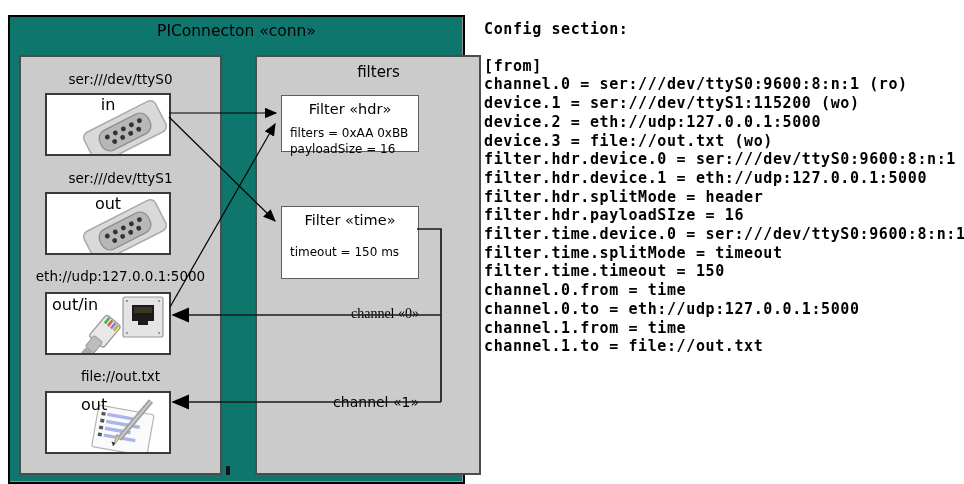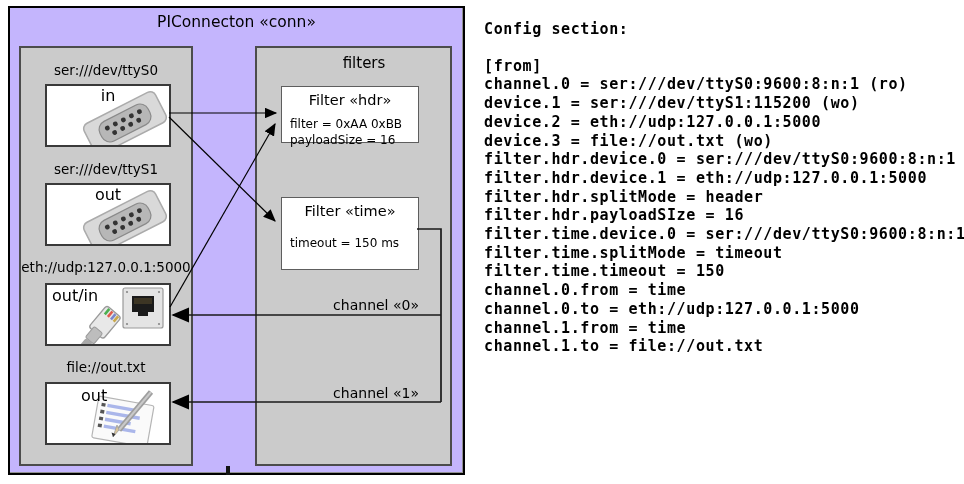--- a/index.html
+++ b/index.html
@@ -1,26 +1,26 @@
 <!DOCTYPE html>
 <html><head>
 <meta charset="utf-8">
 <style>
   html,body{margin:0;padding:0;background:#fff;}
   .canvas{position:relative;width:964px;height:484px;background:#fff;overflow:hidden;
           font-family:"DejaVu Sans",sans-serif;color:#000;}
 
   
-  .frame{position:absolute;left:8px;top:6px;width:453px;height:465px;
-         background:#c4b5fd;border:2px solid #000;
+  .frame{position:absolute;left:8px;top:15px;width:453px;height:465px;
+         background:#0f766e;border:2px solid #000;
          box-shadow:inset -1px -1px 0 #909090;}
   .frame-title{position:absolute;left:0;right:0;top:5px;text-align:center;
                font-size:15.5px;}
 
-  .group-box{position:absolute;background:#cbcbcb;border:2px solid #4c4c4c;}
+  .group-box{position:absolute;background:#cbcbcb;border:2px solid #4c4c4c;padding-left:29px;}
   .devices-box{left:9px;top:38px;width:170px;height:416px;}
   .filters-box{left:245px;top:38px;width:193px;height:416px;}
   .filters-label{position:absolute;left:0;right:0;top:6px;text-align:center;font-size:15px;margin-left:21px;}
 
   .dev-label{position:absolute;left:0;right:0;text-align:center;font-size:13.5px;white-space:nowrap;}
   .dev-node{position:absolute;left:24px;width:126px;height:63px;background:#fff;
             border:2px solid #3a3a3a;box-sizing:border-box;}
   .port-label{position:absolute;font-size:16px;line-height:16px;}
   .port-center{left:0;right:0;top:2px;text-align:center;}
   .port-left{left:5px;top:3px;}
@@ -31,21 +31,21 @@
                border:1.5px solid #5e5e5e;box-sizing:border-box;}
   .filter-hdr{top:38px;height:57px;}
   .filter-time{top:149px;height:73px;}
   .filter-title{position:absolute;left:0;right:0;top:5px;text-align:center;font-size:14.5px;}
   .filter-attrs{position:absolute;left:8px;font-size:12px;line-height:15.5px;white-space:nowrap;}
   .attrs-hdr{top:30px;}
   .attrs-time{top:38px;}
 
   .channel-label{position:absolute;width:102px;left:60px;text-align:right;
                  font-size:14px;white-space:nowrap;}
-  .channel-0{top:249px;}
+  .channel-0{top:249px;font-family:Liberation Serif, serif;}
   .channel-1{top:337px;}
 
   .wires{position:absolute;left:0;top:0;width:964px;height:484px;pointer-events:none;}
 
   .frame-notch{position:absolute;left:226px;top:466px;width:4px;height:9px;background:#141414;}
 
   
   .config{position:absolute;left:484px;top:8px;width:478px;
           font-family:"DejaVu Sans Mono",monospace;font-weight:bold;
           font-size:15px;letter-spacing:0.6px;line-height:18.7px;margin-top:12px;}
@@ -151,21 +151,21 @@
         <span class="port-label port-midleft">out</span>
       </div>
     </div>
 
     <div class="group-box filters-box">
       <div class="filters-label">filters</div>
 
       <div class="filter-node filter-hdr">
         <div class="filter-title">Filter «hdr»</div>
         <div class="filter-attrs attrs-hdr">
-          <div>filter = 0xAA 0xBB</div>
+          <div>filters = 0xAA 0xBB</div>
           <div>payloadSize = 16</div>
         </div>
       </div>
 
       <div class="filter-node filter-time">
         <div class="filter-title">Filter «time»</div>
         <div class="filter-attrs attrs-time">
           <div>timeout = 150 ms</div>
         </div>
       </div>

